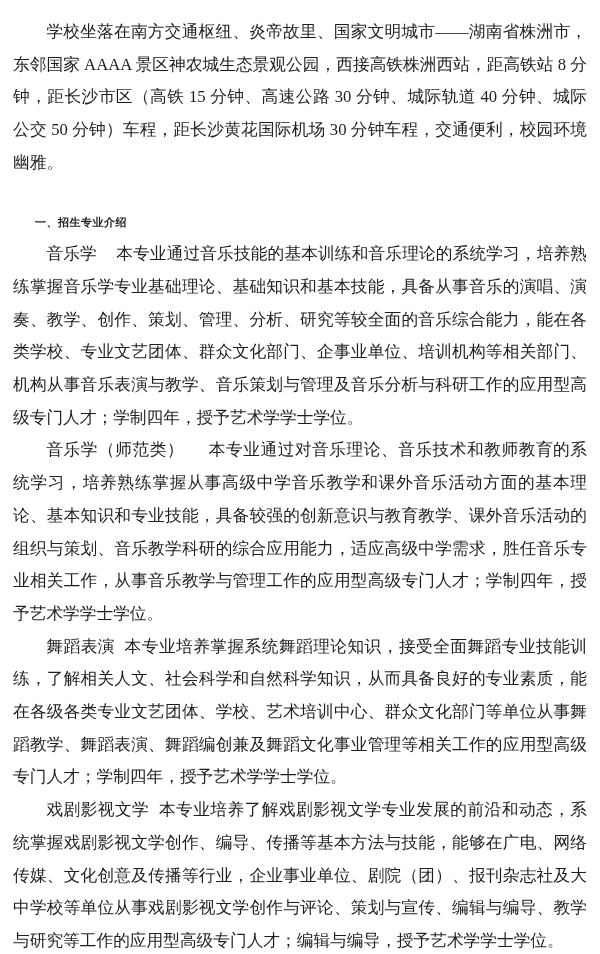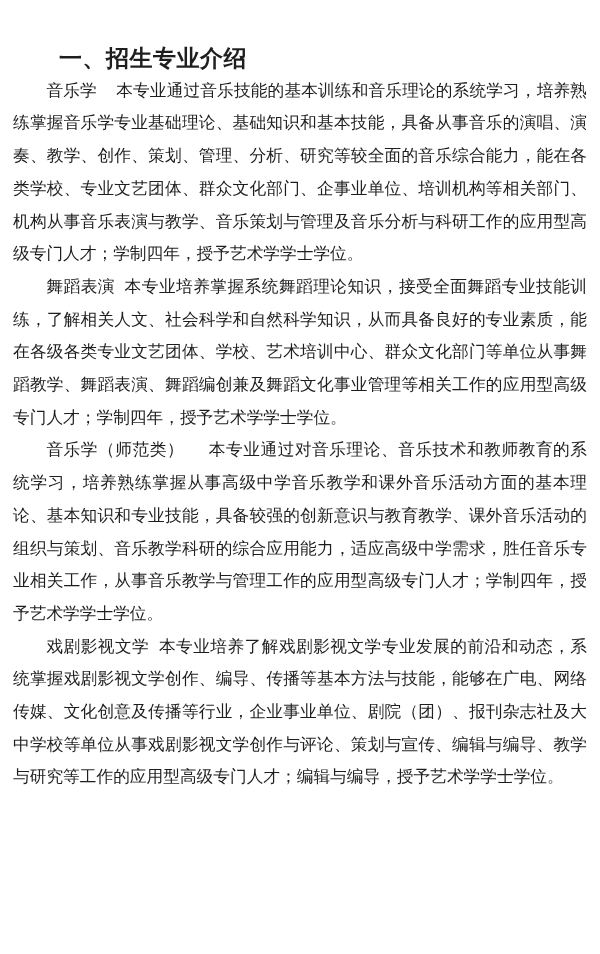--- a/index.html
+++ b/index.html
@@ -26,55 +26,58 @@
   p.para {
     margin: 0;
     text-indent: 2em;
     text-align: justify;
     text-justify: inter-ideograph;
   }
   .section-heading {
     margin: 26px 0 0 0;
     text-indent: 2em;
     font-weight: bold;
-    font-size: 23px;
+    font-size: 11px;
     font-family: "Liberation Sans", "DejaVu Sans", sans-serif;
     letter-spacing: 0.5px;
   }
   .run-in {
     font-weight: normal;
     font-family: "Liberation Sans", "DejaVu Sans", sans-serif;
   }
   .gap-sm { margin-right: 0.3em; }
   .gap-md { margin-right: 0.9em; }
   .gap-lg { margin-right: 1.2em; }
 </style>
 </head>
 <body>
 
 <div class="doc-page">
 
+  <p class="para">
+    <span>学校坐落在南方交通枢纽、炎帝故里、国家文明城市——湖南省株洲市，东邻国家 AAAA 景区神农城生态景观公园，西接高铁株洲西站，距高铁站 8 分钟，距长沙市区（高铁 15 分钟、高速公路 30 分钟、城际轨道 40 分钟、城际公交 50 分钟）车程，距长沙黄花国际机场 30 分钟车程，交通便利，校园环境幽雅。</span>
+  </p>
 
   <h3 class="section-heading">
     <span>一、招生专业介绍</span>
   </h3>
 
   <p class="para">
     <span class="run-in gap-md">音乐学</span>
     <span>本专业通过音乐技能的基本训练和音乐理论的系统学习，培养熟练掌握音乐学专业基础理论、基础知识和基本技能，具备从事音乐的演唱、演奏、教学、创作、策划、管理、分析、研究等较全面的音乐综合能力，能在各类学校、专业文艺团体、群众文化部门、企事业单位、培训机构等相关部门、机构从事音乐表演与教学、音乐策划与管理及音乐分析与科研工作的应用型高级专门人才；学制四年，授予艺术学学士学位。</span>
   </p>
 
   <p class="para">
-    <span class="run-in gap-sm">舞蹈表演</span>
-    <span>本专业培养掌握系统舞蹈理论知识，接受全面舞蹈专业技能训练，了解相关人文、社会科学和自然科学知识，从而具备良好的专业素质，能在各级各类专业文艺团体、学校、艺术培训中心、群众文化部门等单位从事舞蹈教学、舞蹈表演、舞蹈编创兼及舞蹈文化事业管理等相关工作的应用型高级专门人才；学制四年，授予艺术学学士学位。</span>
+    <span class="run-in gap-lg">音乐学（师范类）</span>
+    <span>本专业通过对音乐理论、音乐技术和教师教育的系统学习，培养熟练掌握从事高级中学音乐教学和课外音乐活动方面的基本理论、基本知识和专业技能，具备较强的创新意识与教育教学、课外音乐活动的组织与策划、音乐教学科研的综合应用能力，适应高级中学需求，胜任音乐专业相关工作，从事音乐教学与管理工作的应用型高级专门人才；学制四年，授予艺术学学士学位。</span>
   </p>
 
   <p class="para">
-    <span class="run-in gap-lg">音乐学（师范类）</span>
-    <span>本专业通过对音乐理论、音乐技术和教师教育的系统学习，培养熟练掌握从事高级中学音乐教学和课外音乐活动方面的基本理论、基本知识和专业技能，具备较强的创新意识与教育教学、课外音乐活动的组织与策划、音乐教学科研的综合应用能力，适应高级中学需求，胜任音乐专业相关工作，从事音乐教学与管理工作的应用型高级专门人才；学制四年，授予艺术学学士学位。</span>
+    <span class="run-in gap-sm">舞蹈表演</span>
+    <span>本专业培养掌握系统舞蹈理论知识，接受全面舞蹈专业技能训练，了解相关人文、社会科学和自然科学知识，从而具备良好的专业素质，能在各级各类专业文艺团体、学校、艺术培训中心、群众文化部门等单位从事舞蹈教学、舞蹈表演、舞蹈编创兼及舞蹈文化事业管理等相关工作的应用型高级专门人才；学制四年，授予艺术学学士学位。</span>
   </p>
 
   <p class="para">
     <span class="run-in gap-sm">戏剧影视文学</span>
     <span>本专业培养了解戏剧影视文学专业发展的前沿和动态，系统掌握戏剧影视文学创作、编导、传播等基本方法与技能，能够在广电、网络传媒、文化创意及传播等行业，企业事业单位、剧院（团）、报刊杂志社及大中学校等单位从事戏剧影视文学创作与评论、策划与宣传、编辑与编导、教学与研究等工作的应用型高级专门人才；编辑与编导，授予艺术学学士学位。</span>
   </p>
 
 </div>
 
 </body></html>

